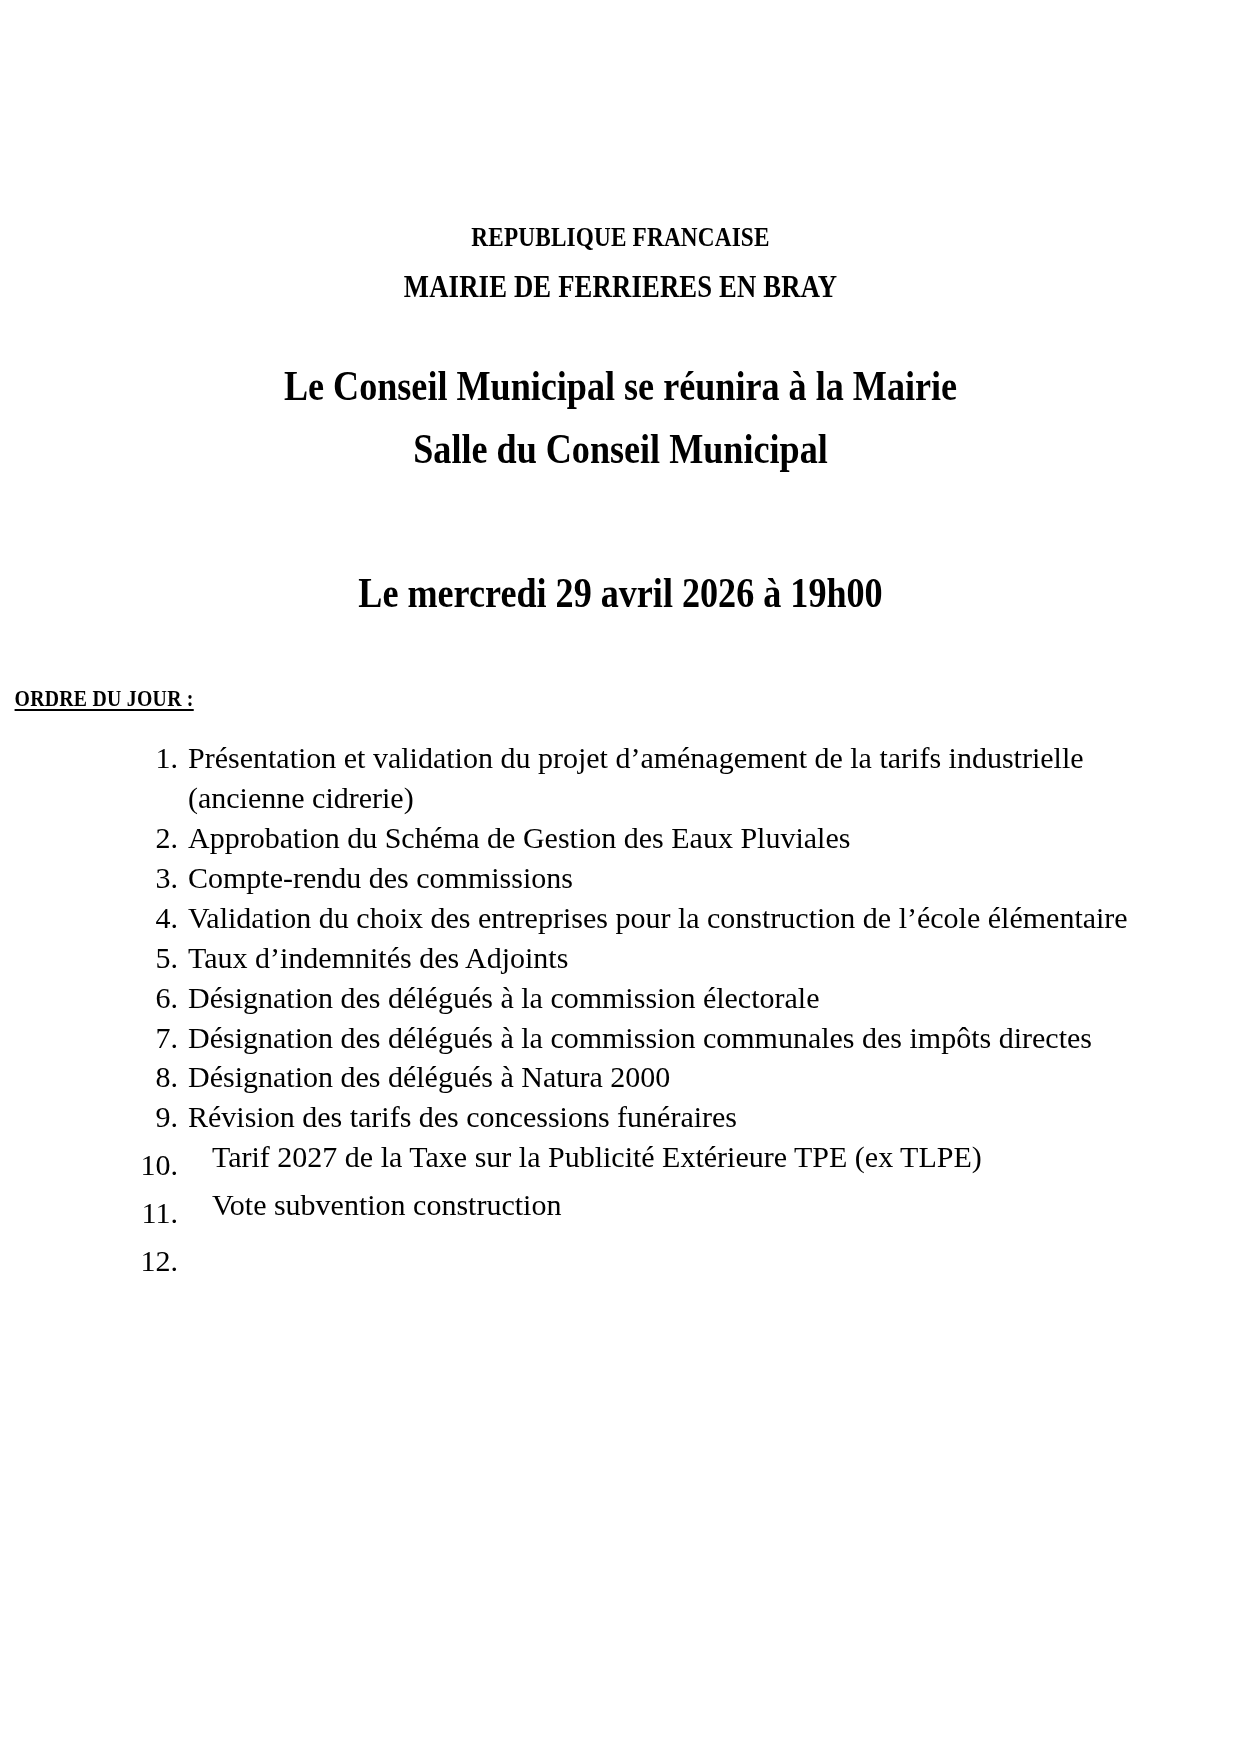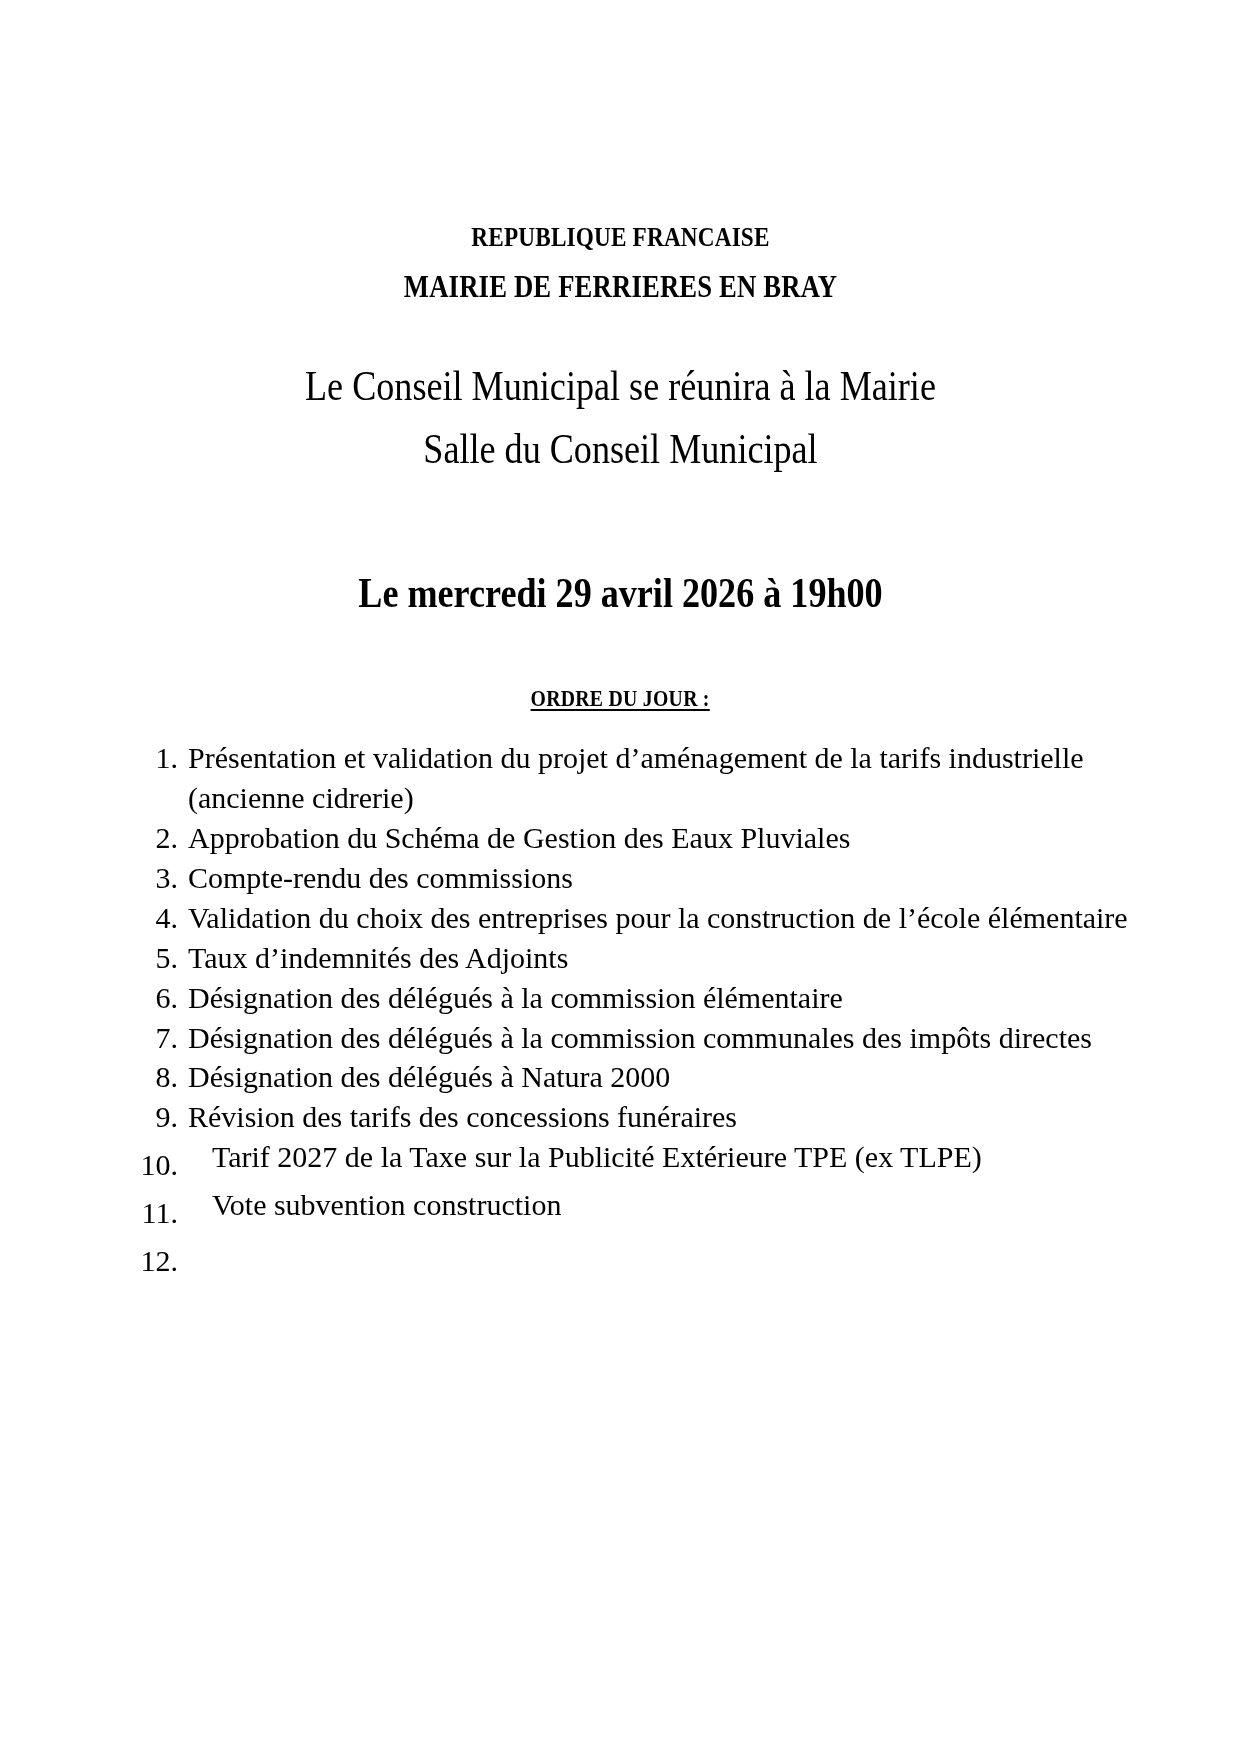--- a/index.html
+++ b/index.html
@@ -61,37 +61,37 @@
     margin-top: 14px;
     font-size: 21px;
     font-weight: bold;
     line-height: 1.2;
   }
 
   
   .venue {
     margin-top: 52px;
     font-size: 42px;
-    font-weight: normal;
+    font-weight: bold;
     line-height: 1.42;
   }
   .venue .line + .line { margin-top: 4px; }
 
   
   .date-line {
     margin-top: 88px;
     font-size: 42px;
     font-weight: bold;
     line-height: 1.2;
   }
 
   
   .agenda-heading-wrap {
     margin-top: 68px;
-    text-align: center;
+    text-align: left;
   }
   .agenda-heading {
     display: inline-block;
     font-size: 23px;
     font-weight: bold;
     text-decoration: underline;
     text-underline-offset: 3px;
     letter-spacing: 0.3px;
   }
 
@@ -162,21 +162,21 @@
     <li class="agenda-item narrow">
       <span class="num">4.</span>
       <span class="txt">Validation du choix des entreprises pour la construction de l’école élémentaire</span>
     </li>
     <li class="agenda-item narrow">
       <span class="num">5.</span>
       <span class="txt">Taux d’indemnités des Adjoints</span>
     </li>
     <li class="agenda-item narrow">
       <span class="num">6.</span>
-      <span class="txt">Désignation des délégués à la commission élémentaire</span>
+      <span class="txt">Désignation des délégués à la commission électorale</span>
     </li>
     <li class="agenda-item narrow">
       <span class="num">7.</span>
       <span class="txt">Désignation des délégués à la commission communales des impôts directes</span>
     </li>
     <li class="agenda-item narrow">
       <span class="num">8.</span>
       <span class="txt">Désignation des délégués à Natura 2000</span>
     </li>
     <li class="agenda-item narrow">

